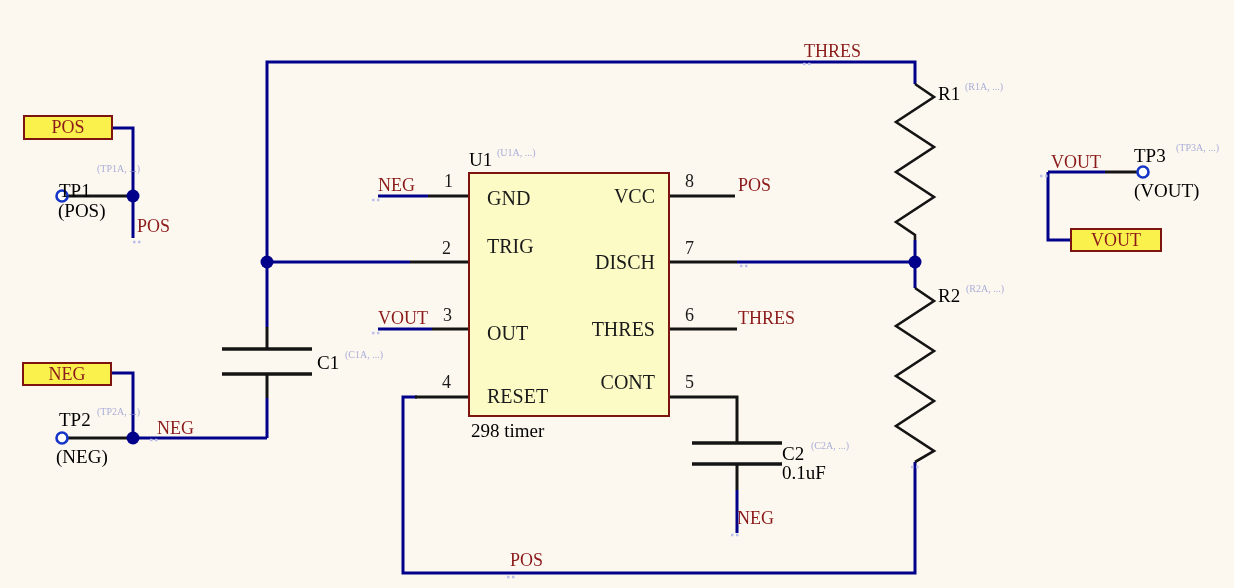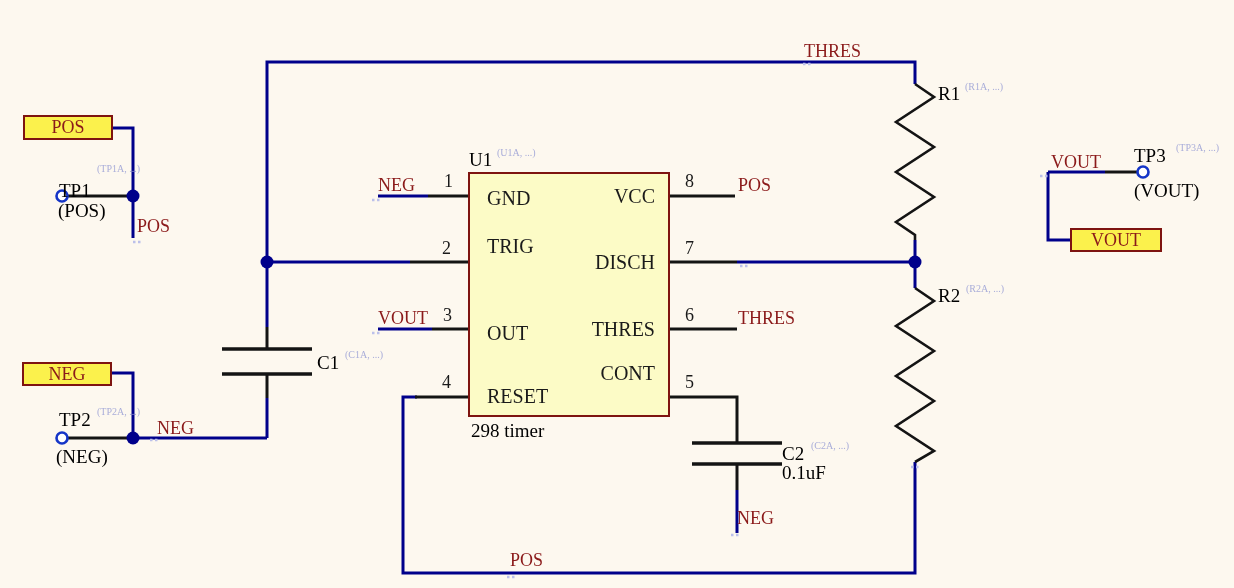--- a/index.html
+++ b/index.html
@@ -119,21 +119,21 @@
   <span class="abs navy" style="left:471px;top:421px;">298 timer</span>
 
   <span class="abs pin-name" style="left:487px;top:188px;text-align:center;">GND</span>
   <span class="abs pin-name" style="left:487px;top:236px;">TRIG</span>
   <span class="abs pin-name" style="left:487px;top:323px;">OUT</span>
   <span class="abs pin-name" style="left:487px;top:386px;">RESET</span>
 
   <span class="abs pin-name r-name" style="left:540px;top:186px;width:115px;">VCC</span>
   <span class="abs pin-name r-name" style="left:540px;top:252px;width:115px;">DISCH</span>
   <span class="abs pin-name r-name" style="left:540px;top:319px;width:115px;">THRES</span>
-  <span class="abs pin-name r-name" style="left:540px;top:363px;width:115px;">CONT</span>
+  <span class="abs pin-name r-name" style="left:540px;top:372px;width:115px;">CONT</span>
 
   <span class="abs pin-num" style="left:444px;top:172px;">1</span>
   <span class="abs pin-num" style="left:442px;top:239px;">2</span>
   <span class="abs pin-num" style="left:443px;top:306px;">3</span>
   <span class="abs pin-num" style="left:442px;top:373px;">4</span>
   <span class="abs pin-num" style="left:685px;top:172px;">8</span>
   <span class="abs pin-num" style="left:685px;top:239px;">7</span>
   <span class="abs pin-num" style="left:685px;top:306px;">6</span>
   <span class="abs pin-num" style="left:685px;top:373px;">5</span>
 

